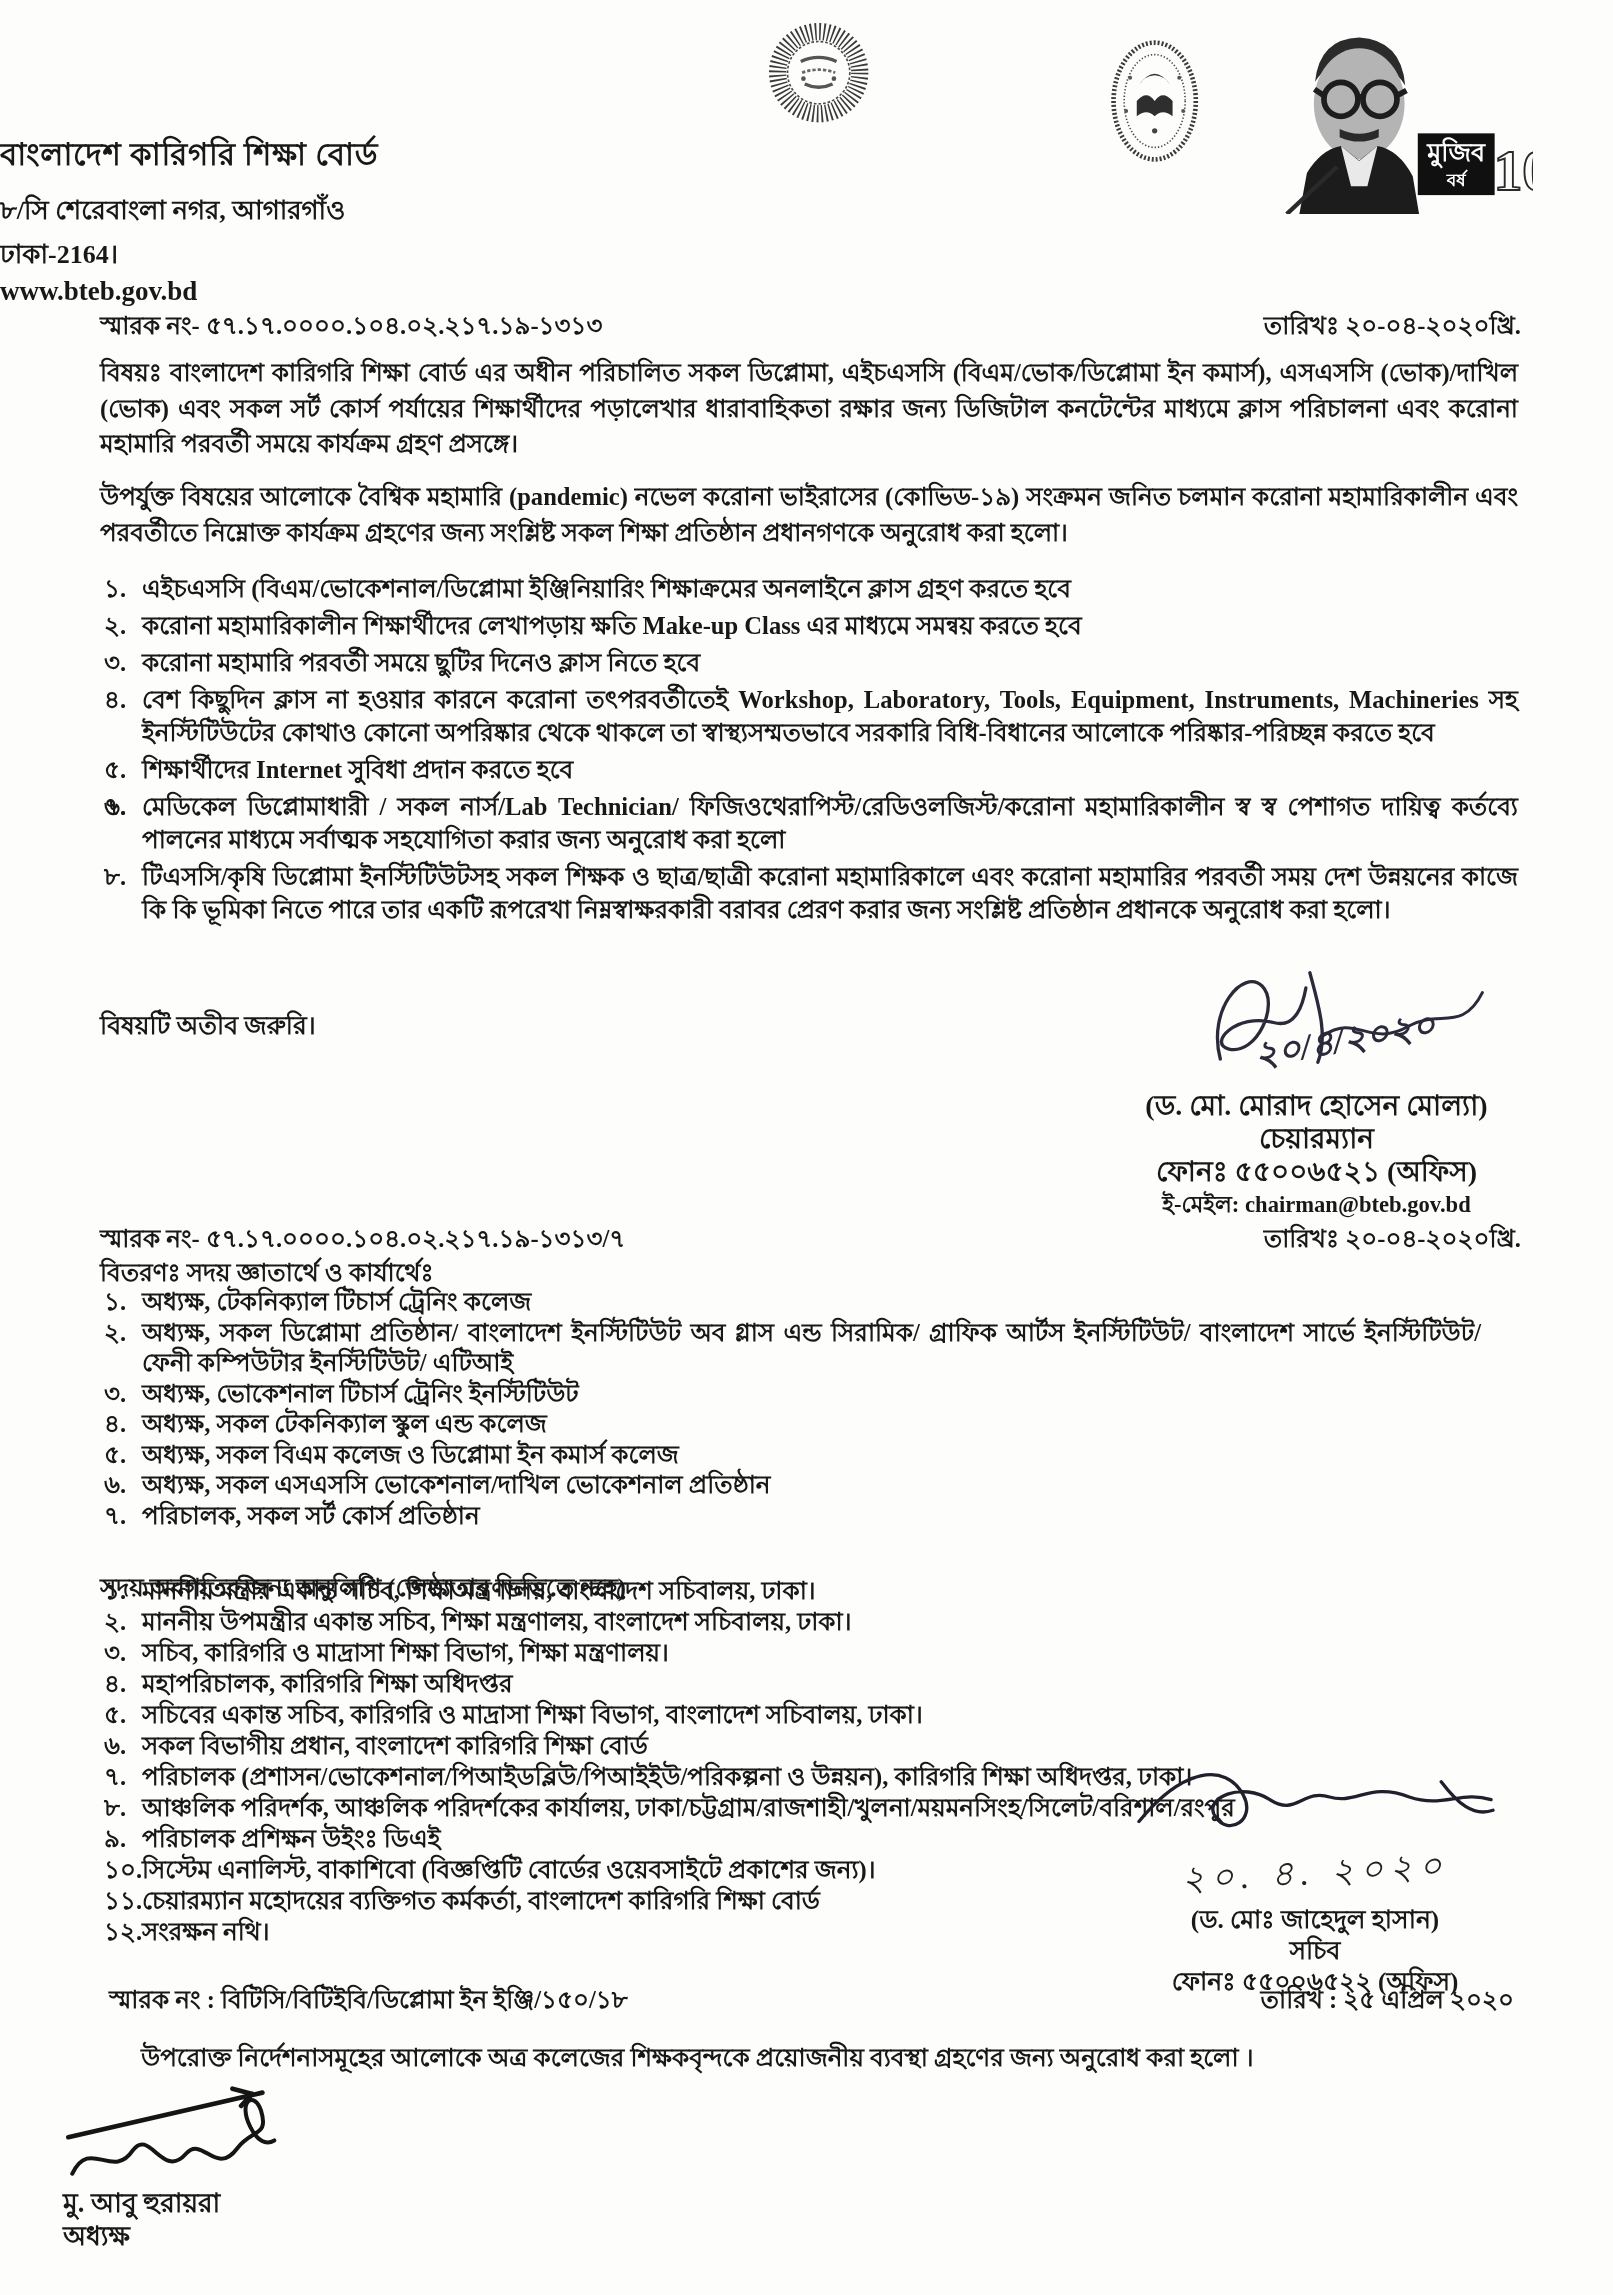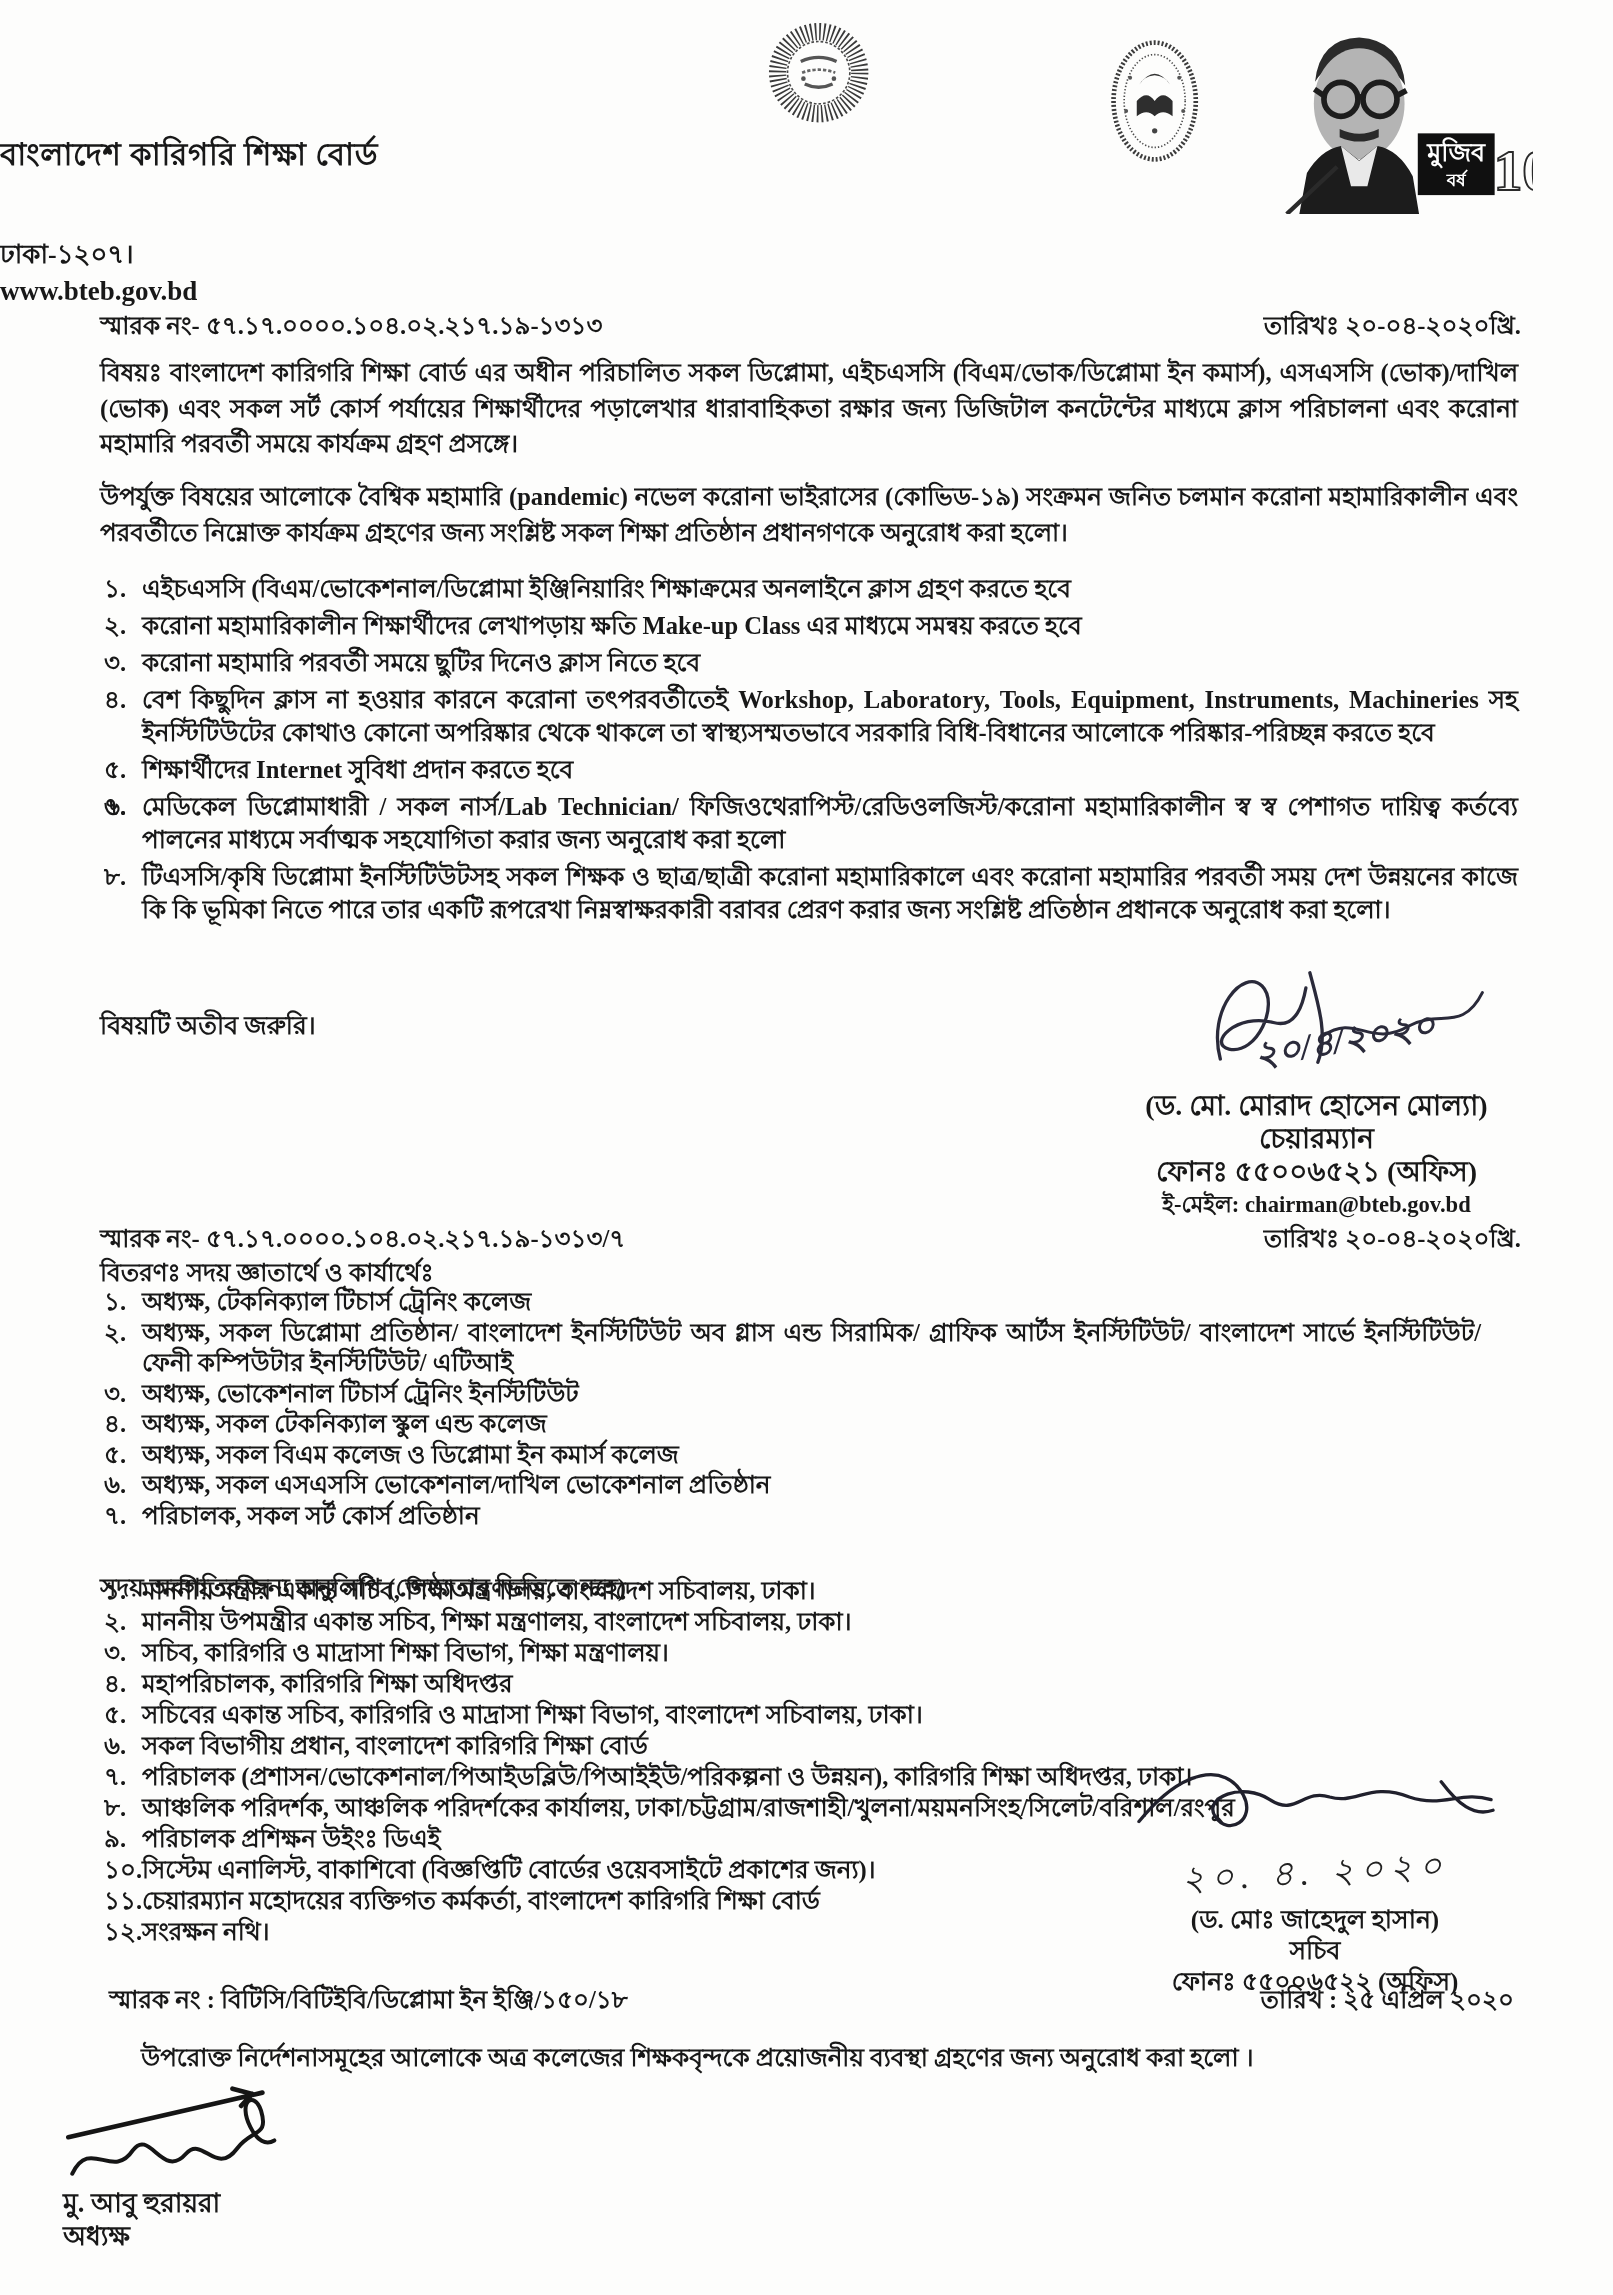--- a/index.html
+++ b/index.html
@@ -110,21 +110,22 @@
       <path d="M126,192 L155,216 L184,192 L168,256 L142,256 Z" fill="#e9e9e9"></path>
       <path d="M40,300 L120,225" stroke="#2a2a2a" stroke-width="7" fill="none"></path>
       <rect x="248" y="172" width="122" height="98" fill="#101010"></rect>
       <text x="309" y="216" text-anchor="middle" font-size="40" font-weight="bold" fill="#ffffff">মুজিব</text>
       <text x="309" y="256" text-anchor="middle" font-size="27" fill="#ffffff">বর্ষ</text>
       <text x="368" y="262" font-size="92" font-weight="bold" fill="none" stroke="#2a2a2a" stroke-width="3">100</text>
     </svg>
   </div>
 
   <div class="header-text org-name">বাংলাদেশ কারিগরি শিক্ষা বোর্ড</div>
-  <div class="header-text addr2">ঢাকা-১২০৭।</div>
+  <div class="header-text addr1">৮/সি শেরেবাংলা নগর, আগারগাঁও</div>
+  <div class="header-text addr2">ঢাকা-2164।</div>
   <div class="header-text website">www.bteb.gov.bd</div>
 
   <div class="memo-row" id="memo1">
     <span>স্মারক নং- ৫৭.১৭.০০০০.১০৪.০২.২১৭.১৯-১৩১৩</span>
     <span>তারিখঃ ২০-০৪-২০২০খ্রি.</span>
   </div>
 
   <div class="block" id="subject">বিষয়ঃ বাংলাদেশ কারিগরি শিক্ষা বোর্ড এর অধীন পরিচালিত সকল ডিপ্লোমা, এইচএসসি (বিএম/ভোক/ডিপ্লোমা ইন কমার্স), এসএসসি (ভোক)/দাখিল (ভোক) এবং সকল সর্ট কোর্স পর্যায়ের শিক্ষার্থীদের পড়ালেখার ধারাবাহিকতা রক্ষার জন্য ডিজিটাল কনটেন্টের মাধ্যমে ক্লাস পরিচালনা এবং করোনা মহামারি পরবর্তী সময়ে কার্যক্রম গ্রহণ প্রসঙ্গে।</div>
   <div class="block" id="intro">উপর্যুক্ত বিষয়ের আলোকে বৈশ্বিক মহামারি (pandemic) নভেল করোনা ভাইরাসের (কোভিড-১৯) সংক্রমন জনিত চলমান করোনা মহামারিকালীন এবং পরবর্তীতে নিম্নোক্ত কার্যক্রম গ্রহণের জন্য সংশ্লিষ্ট সকল শিক্ষা প্রতিষ্ঠান প্রধানগণকে অনুরোধ করা হলো।</div>
 

